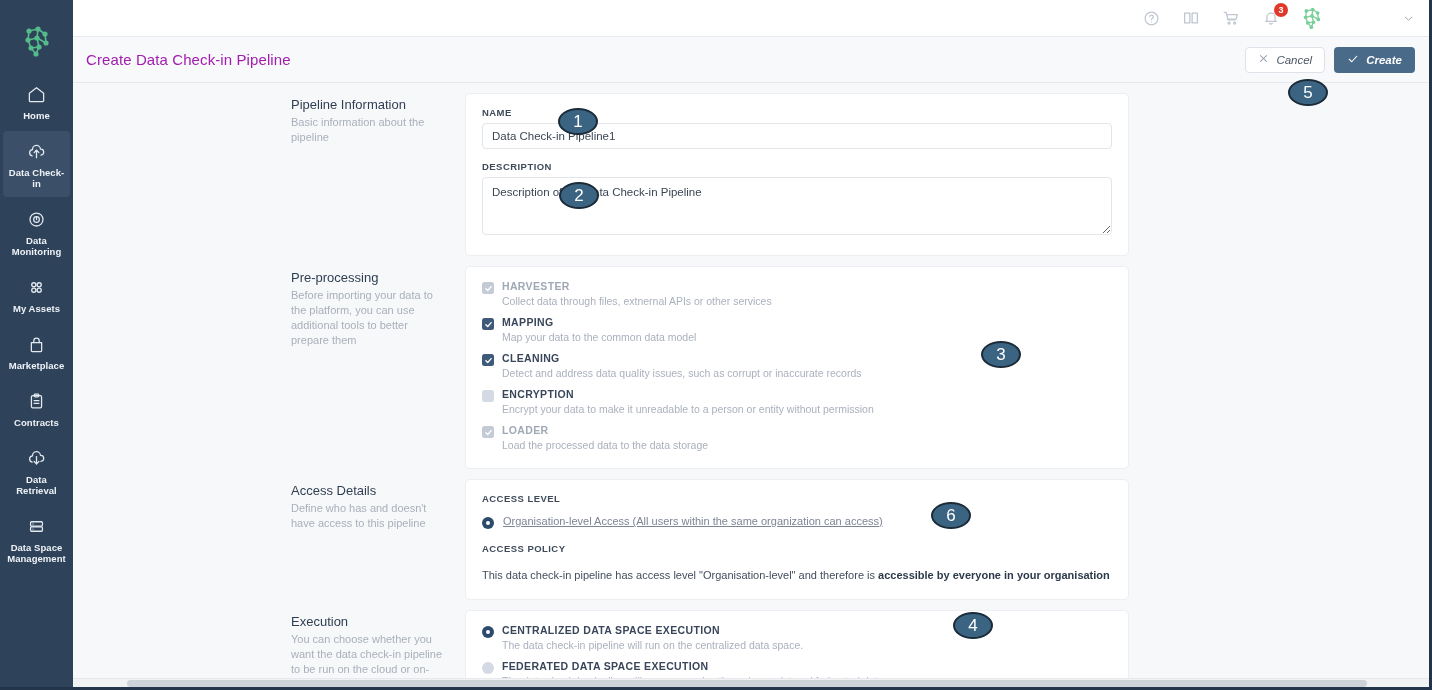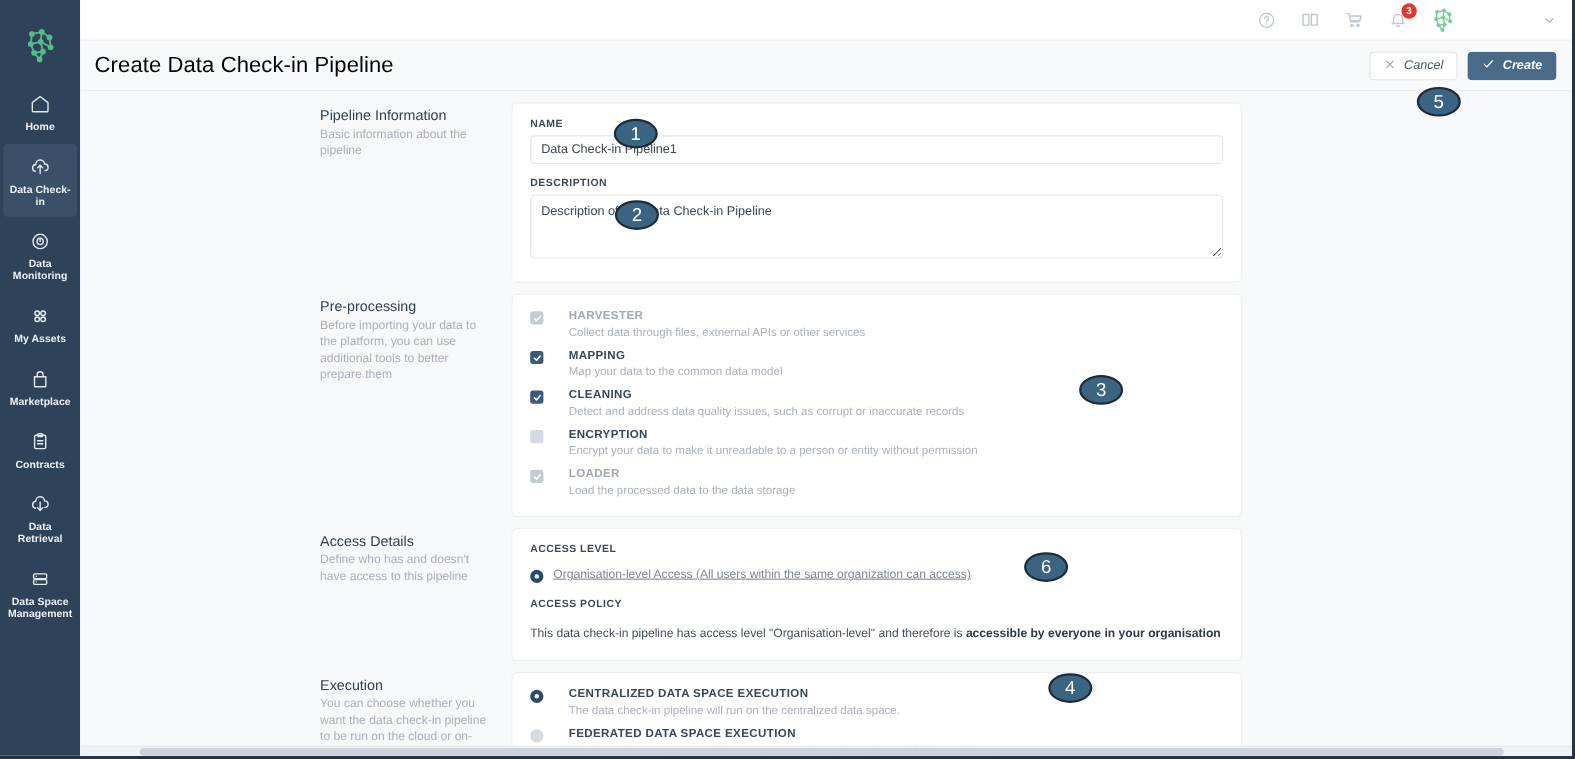--- a/index.html
+++ b/index.html
@@ -116,22 +116,22 @@
   
   .pagehead {
     height: 46px;
     background: #f8f9fb;
     border-bottom: 1px solid #e6e9ee;
     display: flex;
     align-items: center;
     padding: 0 14px 0 13px;
   }
   .page-title {
-    font-size: 20px;
-    color: #000000;
+    font-size: 15px;
+    color: #a21caf;
     font-weight: normal;
     letter-spacing: .1px;
   }
   .head-actions {
     margin-left: auto;
     display: flex;
     gap: 9px;
     font-style: italic;
   }
   .btn {
@@ -230,21 +230,21 @@
     resize: vertical;
     outline: none;
     line-height: 15px;
   }
   .field-gap { height: 12px; }
 
   
   .opt-row {
     display: flex;
     align-items: flex-start;
-    gap: 23px;
+    gap: 8px;
     margin-bottom: 8px;
   }
   .opt-row:last-child { margin-bottom: 0; }
   .cb {
     width: 12px; height: 12px;
     border-radius: 2.5px;
     flex: 0 0 12px;
     margin-top: 2px;
     display: flex; align-items: center; justify-content: center;
     cursor: pointer;

